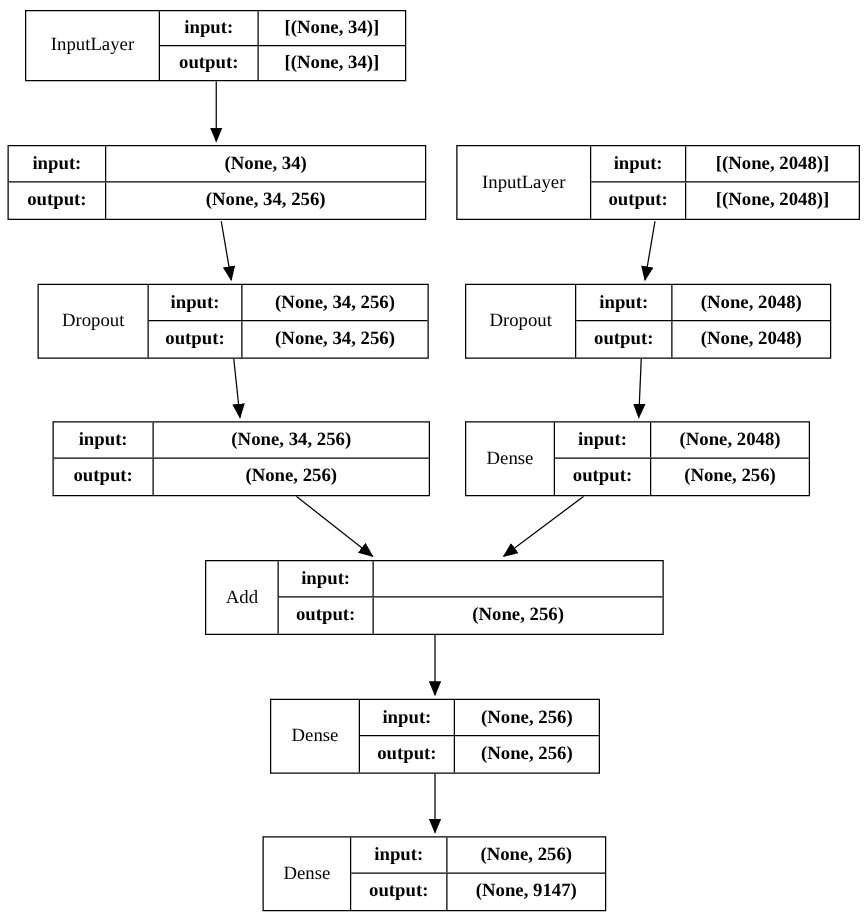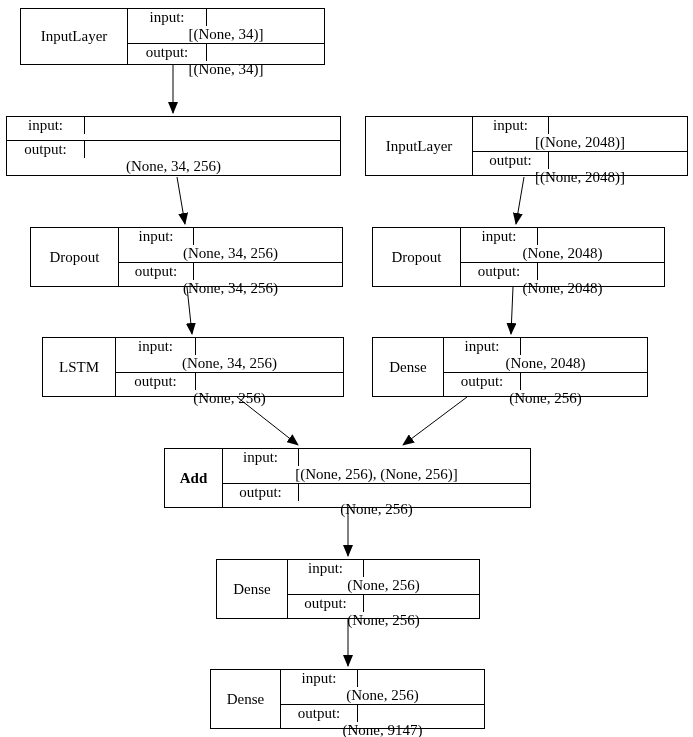--- a/index.html
+++ b/index.html
@@ -41,23 +41,24 @@
     box-sizing: border-box;
     text-align: right;
   }
   .io-grid {
     display: flex;
     flex-direction: column;
     flex: 1 1 auto;
   }
   .io-row {
     display: flex;
-    flex-direction: column;
+    flex-direction: row;
     flex: 1 1 50%;
     box-sizing: border-box;
+    font-weight: bold;
   }
   .io-row.first {
     border-bottom: 1px solid #000000;
   }
   .io-key {
     display: flex;
     align-items: center;
     justify-content: center;
     border-right: 1px solid #000000;
     flex: 0 0 auto;
@@ -105,20 +106,21 @@
         <div class="io-key" style="width:79px;">output:</div>
         <div class="io-val">[(None, 34)]</div>
       </div>
     </div>
   </div>
 
   <div class="node" style="left:6px; top:116px; width:335px; height:60px;">
     <div class="io-grid">
       <div class="io-row first">
         <div class="io-key" style="width:78px;">input:</div>
+        <div class="io-val">(None, 34)</div>
       </div>
       <div class="io-row">
         <div class="io-key" style="width:78px;">output:</div>
         <div class="io-val">(None, 34, 256)</div>
       </div>
     </div>
   </div>
 
   <div class="node" style="left:365px; top:116px; width:323px; height:60px;">
     <div class="layer-name" style="width:107px;">InputLayer</div>
@@ -156,21 +158,20 @@
         <div class="io-val">(None, 2048)</div>
       </div>
       <div class="io-row">
         <div class="io-key" style="width:77px;">output:</div>
         <div class="io-val">(None, 2048)</div>
       </div>
     </div>
   </div>
 
   <div class="node" style="left:42px; top:337px; width:302px; height:60px;">
-    <div class="layer-name" style="width:73px;">LSTM</div>
     <div class="io-grid">
       <div class="io-row first">
         <div class="io-key" style="width:80px;">input:</div>
         <div class="io-val">(None, 34, 256)</div>
       </div>
       <div class="io-row">
         <div class="io-key" style="width:80px;">output:</div>
         <div class="io-val">(None, 256)</div>
       </div>
     </div>
@@ -184,25 +185,24 @@
         <div class="io-val">(None, 2048)</div>
       </div>
       <div class="io-row">
         <div class="io-key" style="width:77px;">output:</div>
         <div class="io-val">(None, 256)</div>
       </div>
     </div>
   </div>
 
   <div class="node" style="left:164px; top:448px; width:367px; height:60px;">
-    <div class="layer-name" style="width:58px;font-weight:bold;">Add</div>
+    <div class="layer-name" style="width:58px;">Add</div>
     <div class="io-grid">
       <div class="io-row first">
         <div class="io-key" style="width:76px;">input:</div>
-        <div class="io-val">[(None, 256), (None, 256)]</div>
       </div>
       <div class="io-row">
         <div class="io-key" style="width:76px;">output:</div>
         <div class="io-val">(None, 256)</div>
       </div>
     </div>
   </div>
 
   <div class="node" style="left:216px; top:559px; width:264px; height:60px;">
     <div class="layer-name" style="width:71px;">Dense</div>

